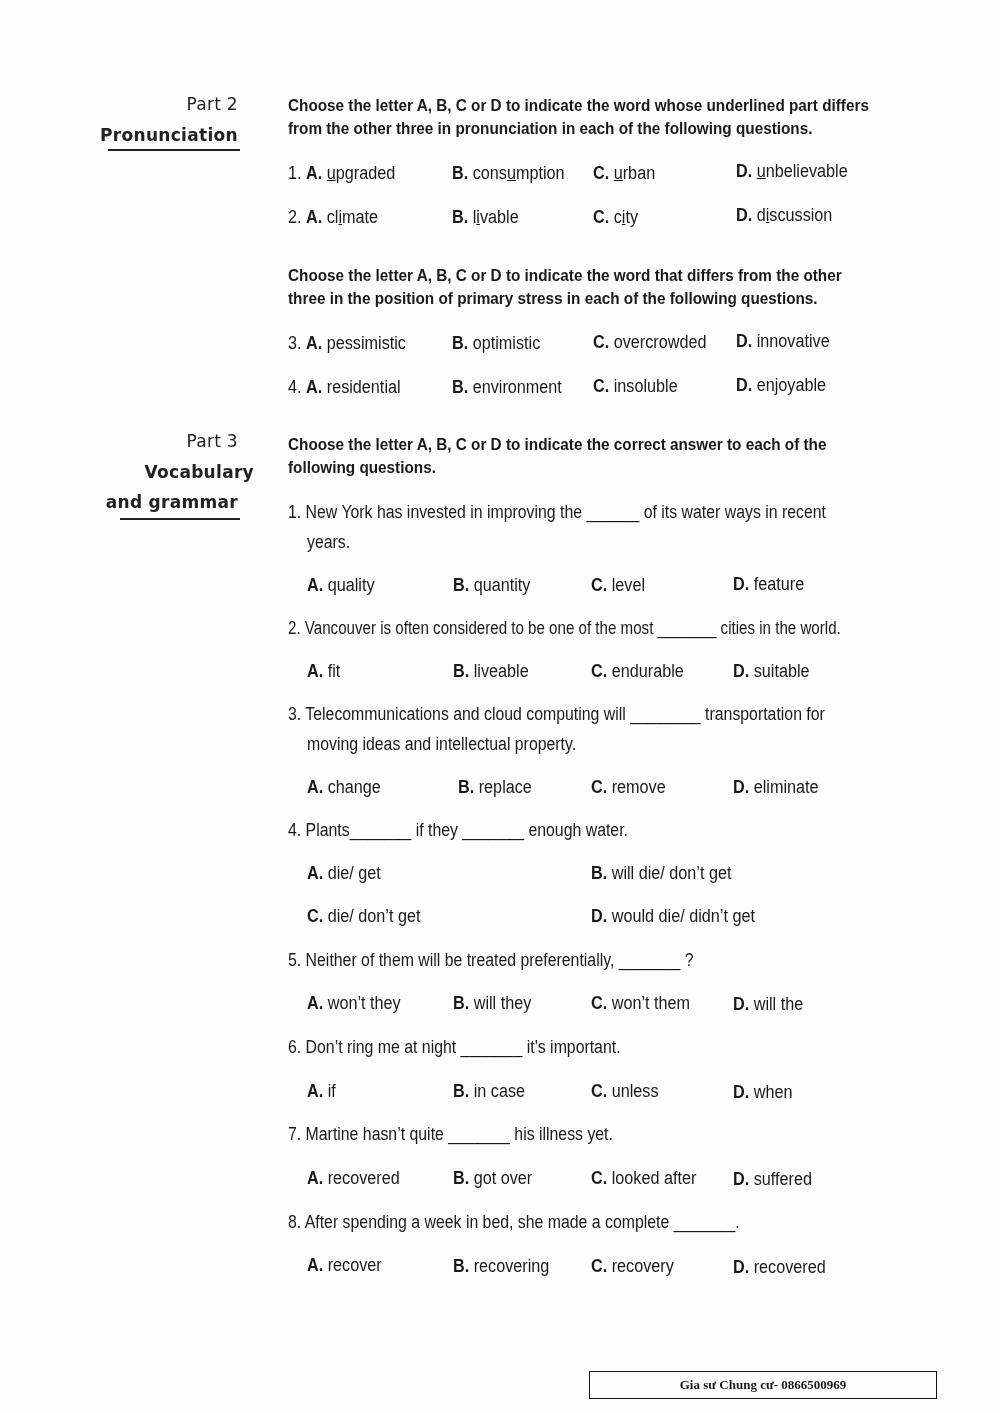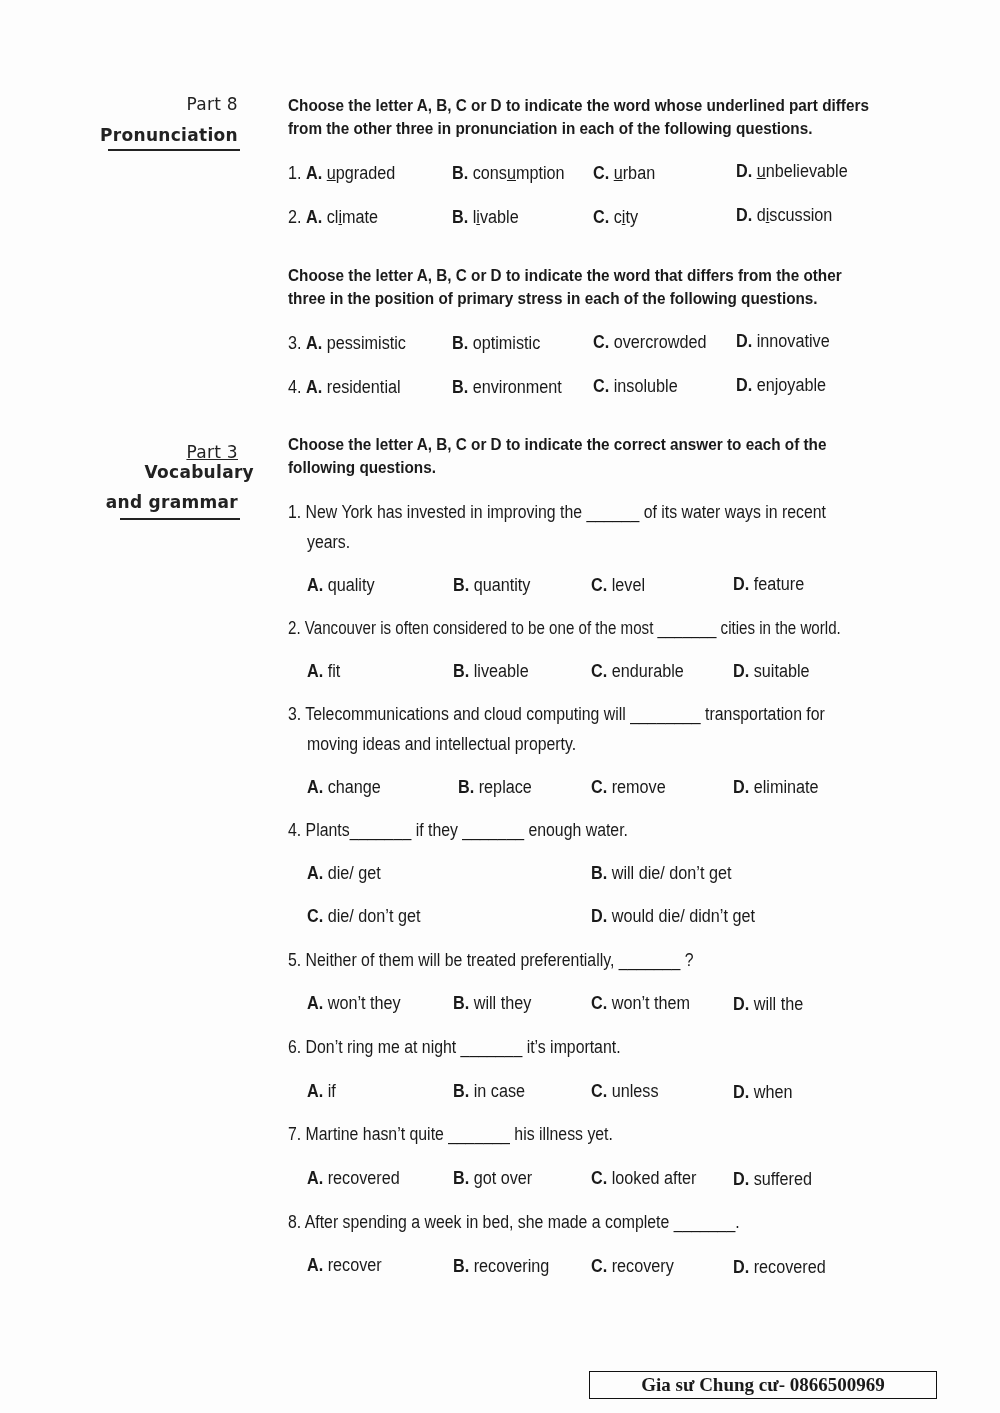--- a/index.html
+++ b/index.html
@@ -7,26 +7,26 @@
     .side { position:absolute; text-align:right; font-family:"DejaVu Sans", sans-serif; font-size:17px; letter-spacing:0.3px; color:#222; }
     .side-bold { font-weight:bold; }
     .rule { position:absolute; height:2px; background:#222; }
     .instr { position:absolute; left:288px; width:640px; font-weight:bold; font-size:17px; line-height:23px; transform:scaleX(0.9); transform-origin:left top; white-space:nowrap; }
     .opt { position:absolute; font-size:18px; white-space:nowrap; transform:scaleX(0.9); transform-origin:left top; }
     .letter { font-weight:bold; }
     .num { font-weight:normal; }
     .u { text-decoration:underline; }
     .q { position:absolute; left:288px; font-size:18px; white-space:nowrap; transform:scaleX(0.88); transform-origin:left top; }
     .q2 { position:absolute; left:307px; font-size:18px; white-space:nowrap; transform:scaleX(0.88); transform-origin:left top; }
-    .footer { position:absolute; left:589px; top:1371px; width:346px; height:26px; border:1.5px solid #111; text-align:center; font-family:"Liberation Serif", serif; font-weight:bold; font-size:19px; line-height:26px; }
+    .footer { position:absolute; left:589px; top:1371px; width:346px; height:26px; border:1.5px solid #111; text-align:center; font-family:"Liberation Serif", serif; font-weight:bold; font-size:13px; line-height:26px; }
   </style>
 </head>
 <body>
 
-<div class="side" style="left:100px;top:94px;width:138px;">Part 8</div>
+<div class="side" style="left:100px;top:94px;width:138px;">Part 2</div>
 <div class="side side-bold" style="left:100px;top:125px;width:138px;text-align:center;">Pronunciation</div>
 <div class="rule" style="left:108px;top:149px;width:132px;"></div>
 
 <div class="instr" style="top:94px;">
   <div>Choose the letter A, B, C or D to indicate the word whose underlined part differs</div>
   <div>from the other three in pronunciation in each of the following questions.</div>
 </div>
 
 <div>
   <div class="opt" style="left:288px;top:163px;"><span class="num">1.</span> <span class="letter">A.</span> <span></span><span class="u">u</span><span>pgraded</span></div>
@@ -54,21 +54,21 @@
   <div class="opt" style="left:736px;top:331px;"><span class="letter">D.</span> <span>innovative</span></div>
 </div>
 
 <div>
   <div class="opt" style="left:288px;top:377px;"><span>4.</span> <span class="letter">A.</span> <span>residential</span></div>
   <div class="opt" style="left:452px;top:377px;"><span class="letter">B.</span> <span>environment</span></div>
   <div class="opt" style="left:593px;top:376px;"><span class="letter">C.</span> <span>insoluble</span></div>
   <div class="opt" style="left:736px;top:375px;"><span class="letter">D.</span> <span>enjoyable</span></div>
 </div>
 
-<div class="side" style="left:100px;top:442px;width:138px;text-decoration:underline;">Part 3</div>
+<div class="side" style="left:100px;top:431px;width:138px;">Part 3</div>
 <div class="side side-bold" style="left:116px;top:462px;width:138px;">Vocabulary</div>
 <div class="side side-bold" style="left:100px;top:492px;width:138px;">and grammar</div>
 <div class="rule" style="left:120px;top:518px;width:120px;"></div>
 
 <div class="instr" style="top:433px;">
   <div>Choose the letter A, B, C or D to indicate the correct answer to each of the</div>
   <div>following questions.</div>
 </div>
 
 <div>

